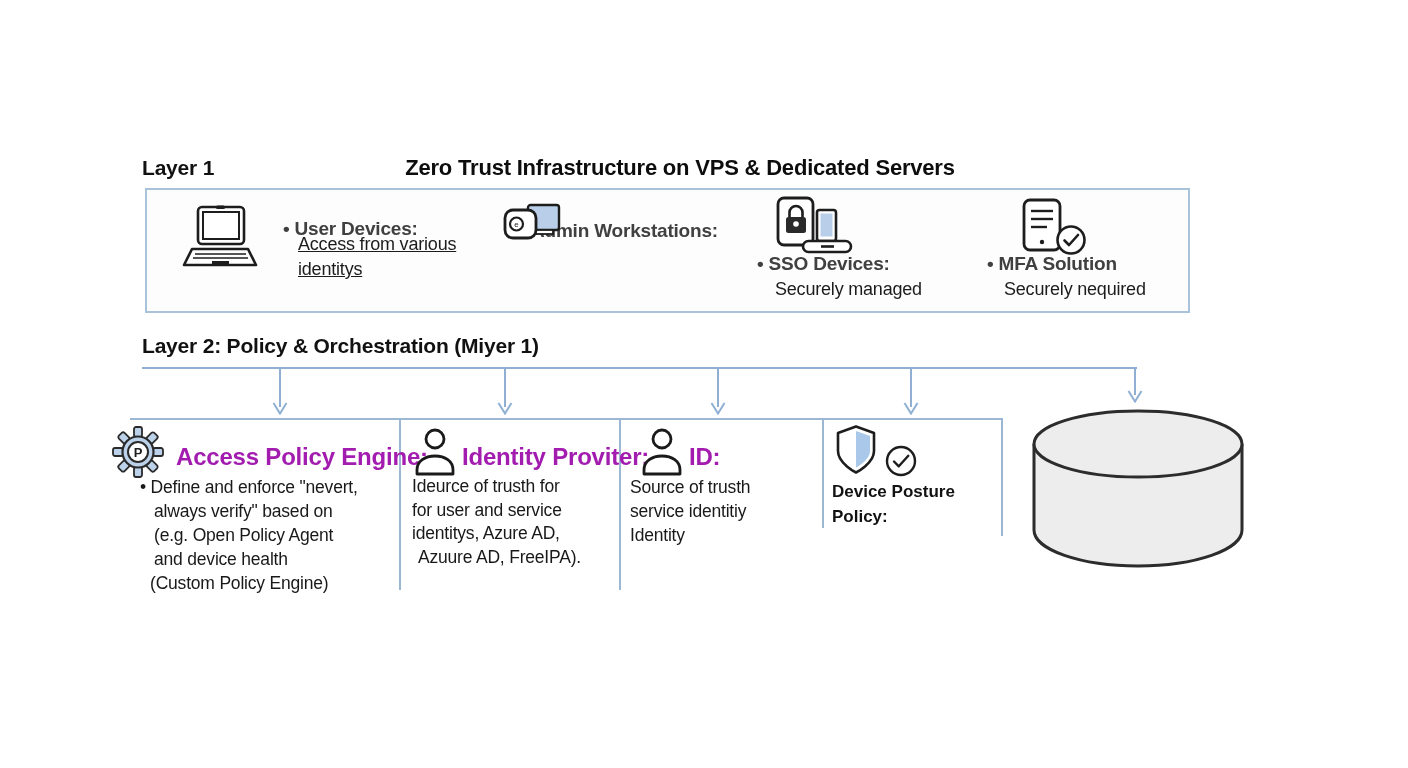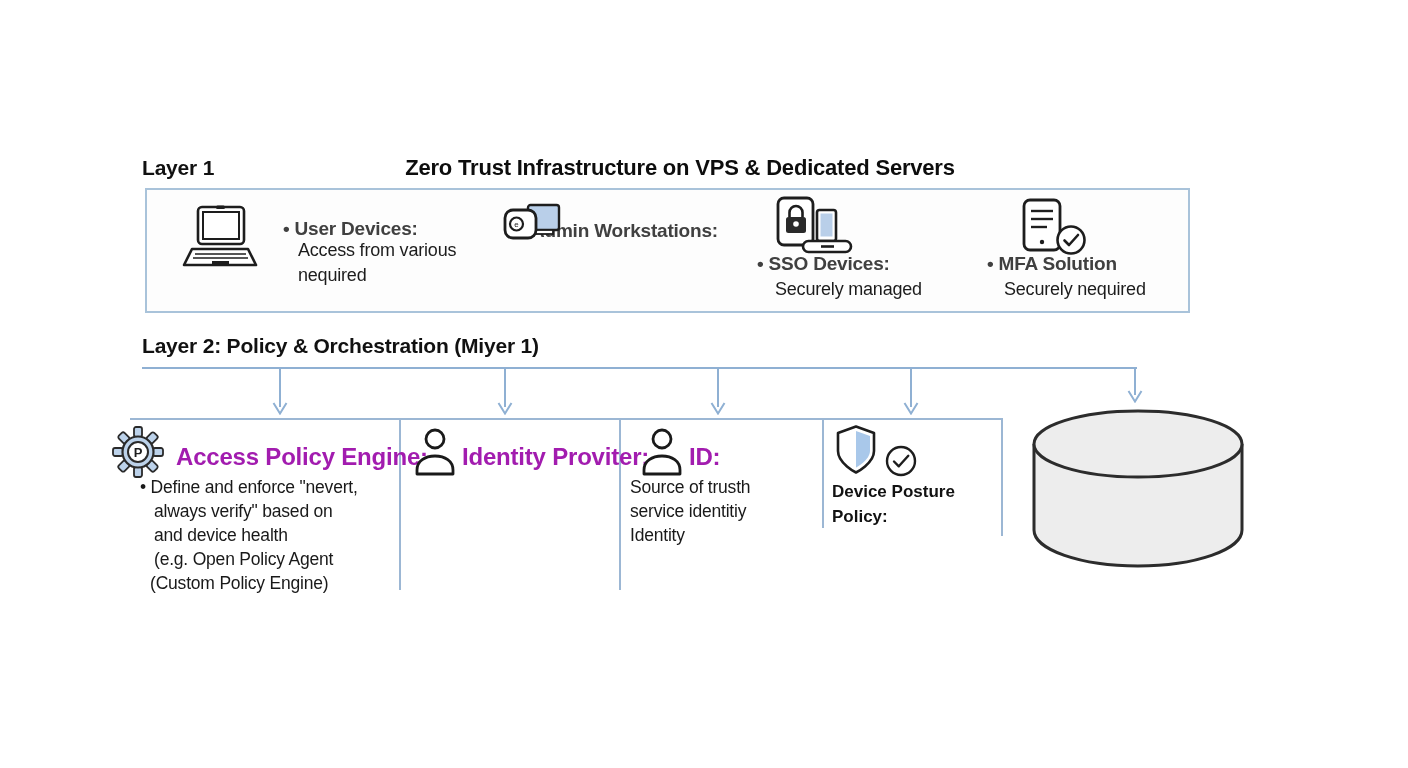--- a/index.html
+++ b/index.html
@@ -39,23 +39,23 @@
       <rect x="20" y="3" width="46" height="37" rx="4" fill="#fff" stroke="#1d1d1d" stroke-width="2.6"></rect>
       <rect x="25" y="8" width="36" height="27" fill="#fff" stroke="#1d1d1d" stroke-width="2"></rect>
       <rect x="38" y="1.5" width="9" height="3.5" rx="1.5" fill="#1d1d1d"></rect>
       <path d="M14 45 H70 L78 61 H6 Z" fill="#fff" stroke="#1d1d1d" stroke-width="2.6" stroke-linejoin="round"></path>
       <line x1="17" y1="50" x2="68" y2="50" stroke="#1d1d1d" stroke-width="1.6"></line>
       <line x1="15" y1="54" x2="70" y2="54" stroke="#1d1d1d" stroke-width="1.6"></line>
       <rect x="34" y="57" width="17" height="3.2" fill="#1d1d1d"></rect>
     </svg>
   </div>
   <div class="abs item-heading" style="left:283px;top:218px;">• User Devices:</div>
-  <div class="abs item-body" style="left:298px;top:238px;">
+  <div class="abs item-body" style="left:298px;top:232px;text-decoration:underline;">
     <div>Access from various</div>
-    <div>nequired</div>
+    <div>identitys</div>
   </div>
 
   <div class="abs item-heading" style="left:531px;top:220px;z-index:1;">Admin Workstations:</div>
   <div class="abs" style="left:503px;top:203px;z-index:2;">
     <svg width="60" height="48" viewBox="0 0 60 48">
       <rect x="25" y="2" width="31" height="25" rx="2.5" fill="#b9cfe9" stroke="#1d1d1d" stroke-width="2.4"></rect>
       <rect x="32" y="27" width="18" height="4" fill="#fff" stroke="#1d1d1d" stroke-width="1.8"></rect>
       <rect x="2" y="7" width="31" height="28" rx="8" fill="#fff" stroke="#1d1d1d" stroke-width="2.8"></rect>
       <circle cx="13.5" cy="21" r="6.5" fill="#fff" stroke="#1d1d1d" stroke-width="2.2"></circle>
       <text x="13.5" y="24" text-anchor="middle" font-size="8" font-family="Liberation Sans, sans-serif" fill="#1d1d1d">e</text>
@@ -145,32 +145,38 @@
       </g>
       <circle cx="26" cy="26" r="15.5" fill="#bcd2ea" stroke="#2a2a2a" stroke-width="2.2"></circle>
       <circle cx="26" cy="26" r="10" fill="#fff" stroke="#2a2a2a" stroke-width="2"></circle>
       <text x="26" y="30.5" text-anchor="middle" font-size="13" font-weight="bold" font-family="Liberation Sans, sans-serif" fill="#1d1d1d">P</text>
     </svg>
   </div>
   <div class="abs col-title" style="left:176px;top:443px;">Access Policy Engine:</div>
   <div class="abs col-body" style="left:140px;top:475px;">
     <div class="ln hang">• Define and enforce "nevert,</div>
     <div class="ln">always verify" based on</div>
+    <div class="ln">(e.g. Open Policy Agent</div>
     <div class="ln">and device health</div>
-    <div class="ln">(e.g. Open Policy Agent</div>
     <div class="ln" style="padding-left:10px;">(Custom Policy Engine)</div>
   </div>
 
   <div class="abs" style="left:412px;top:427px;">
     <svg width="46" height="50" viewBox="0 0 46 50">
       <circle cx="23" cy="12" r="9" fill="#fff" stroke="#1a1a1a" stroke-width="2.8"></circle>
       <path d="M5 47 v-4 c0 -9 8 -14 18 -14 s18 5 18 14 v4 z" fill="#fff" stroke="#1a1a1a" stroke-width="2.8" stroke-linejoin="round"></path>
     </svg>
   </div>
   <div class="abs col-title" style="left:462px;top:443px;">Identity Proviter:</div>
+  <div class="abs col-body col2-body" style="left:410px;top:475px;line-height:23.5px;">
+    <div class="ln">Ideurce of trusth for</div>
+    <div class="ln">for user and service</div>
+    <div class="ln">identitys, Azure AD,</div>
+    <div class="ln indent">Azuure AD, FreeIPA).</div>
+  </div>
 
   <div class="abs" style="left:639px;top:427px;">
     <svg width="46" height="50" viewBox="0 0 46 50">
       <circle cx="23" cy="12" r="9" fill="#fff" stroke="#1a1a1a" stroke-width="2.8"></circle>
       <path d="M5 47 v-4 c0 -9 8 -14 18 -14 s18 5 18 14 v4 z" fill="#fff" stroke="#1a1a1a" stroke-width="2.8" stroke-linejoin="round"></path>
     </svg>
   </div>
   <div class="abs col-title" style="left:689px;top:443px;">ID:</div>
   <div class="abs col-body col2-body" style="left:628px;top:475px;">
     <div class="ln">Source of trusth</div>

